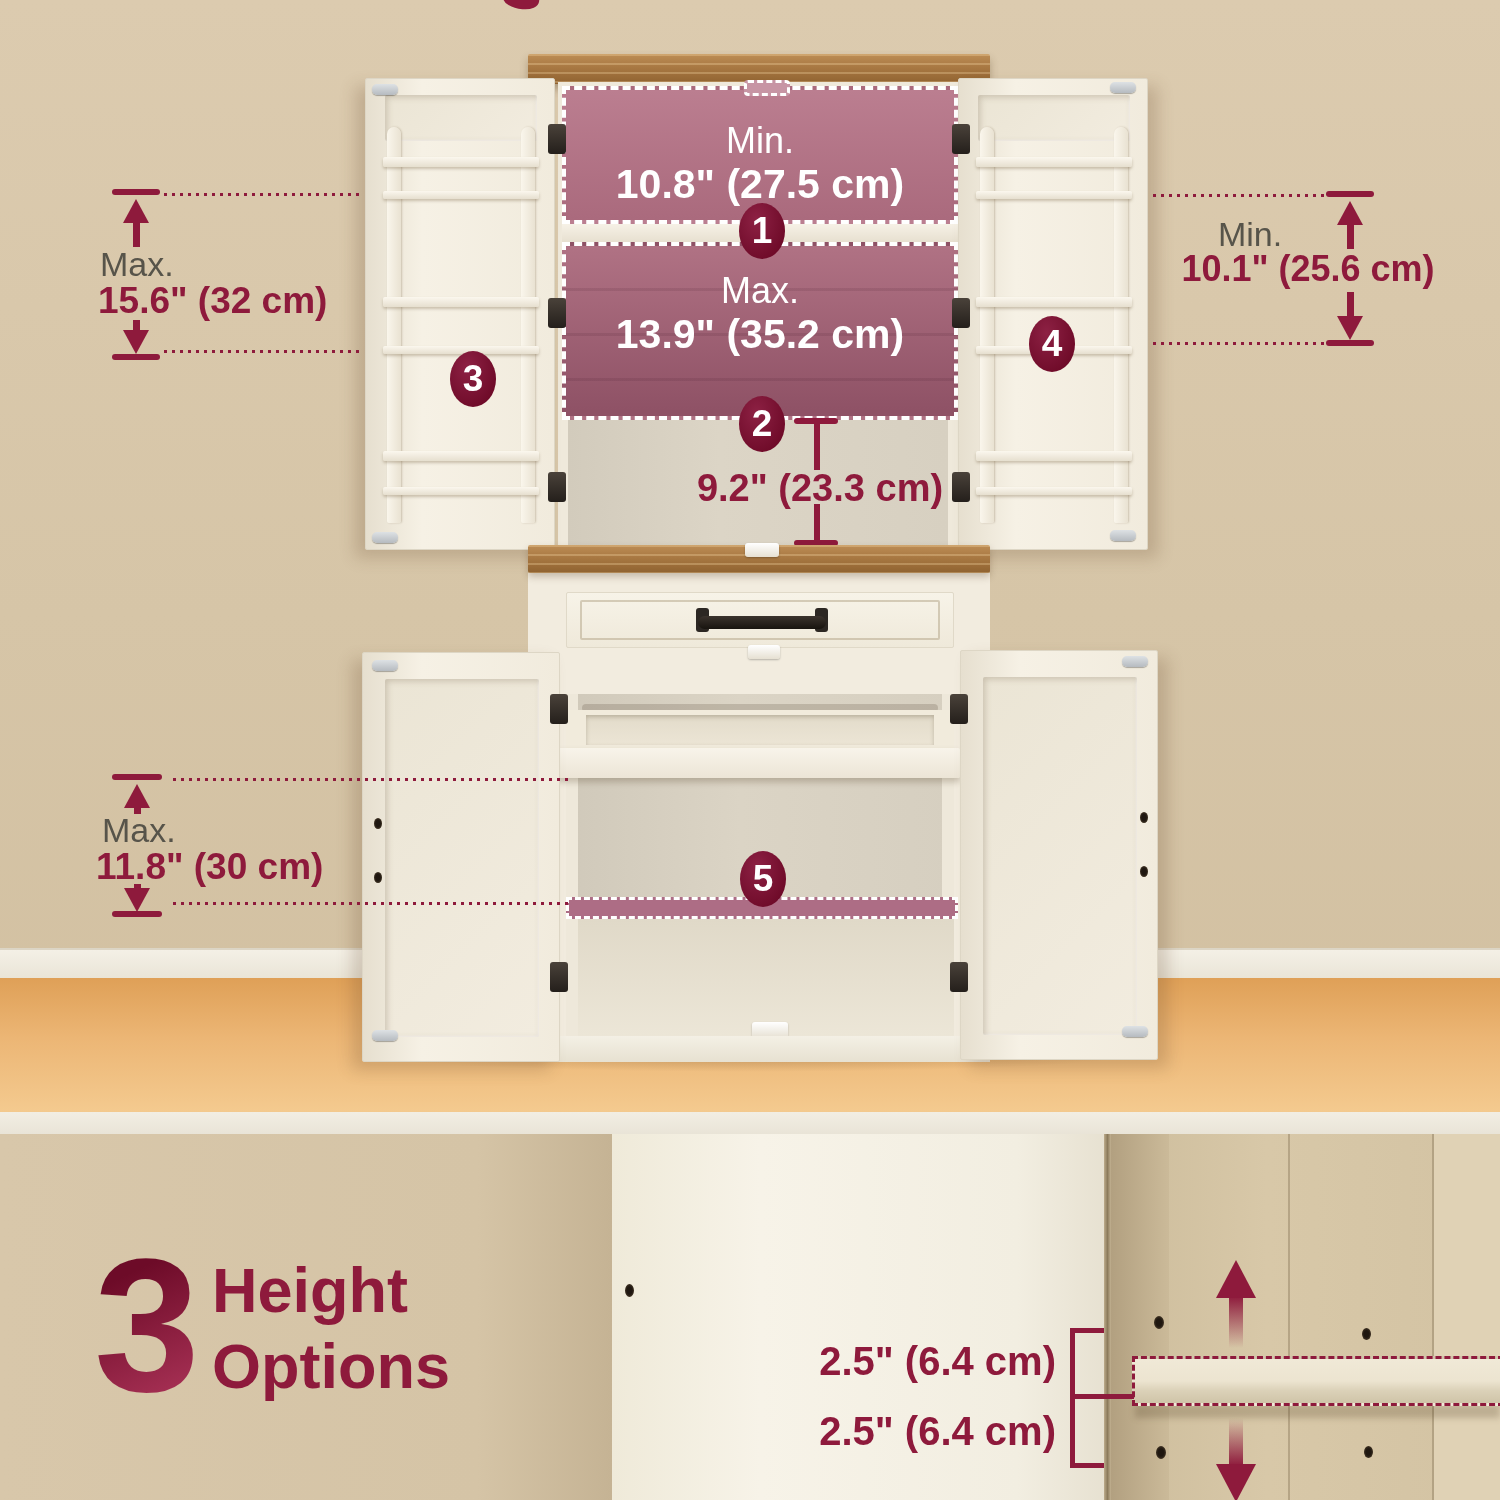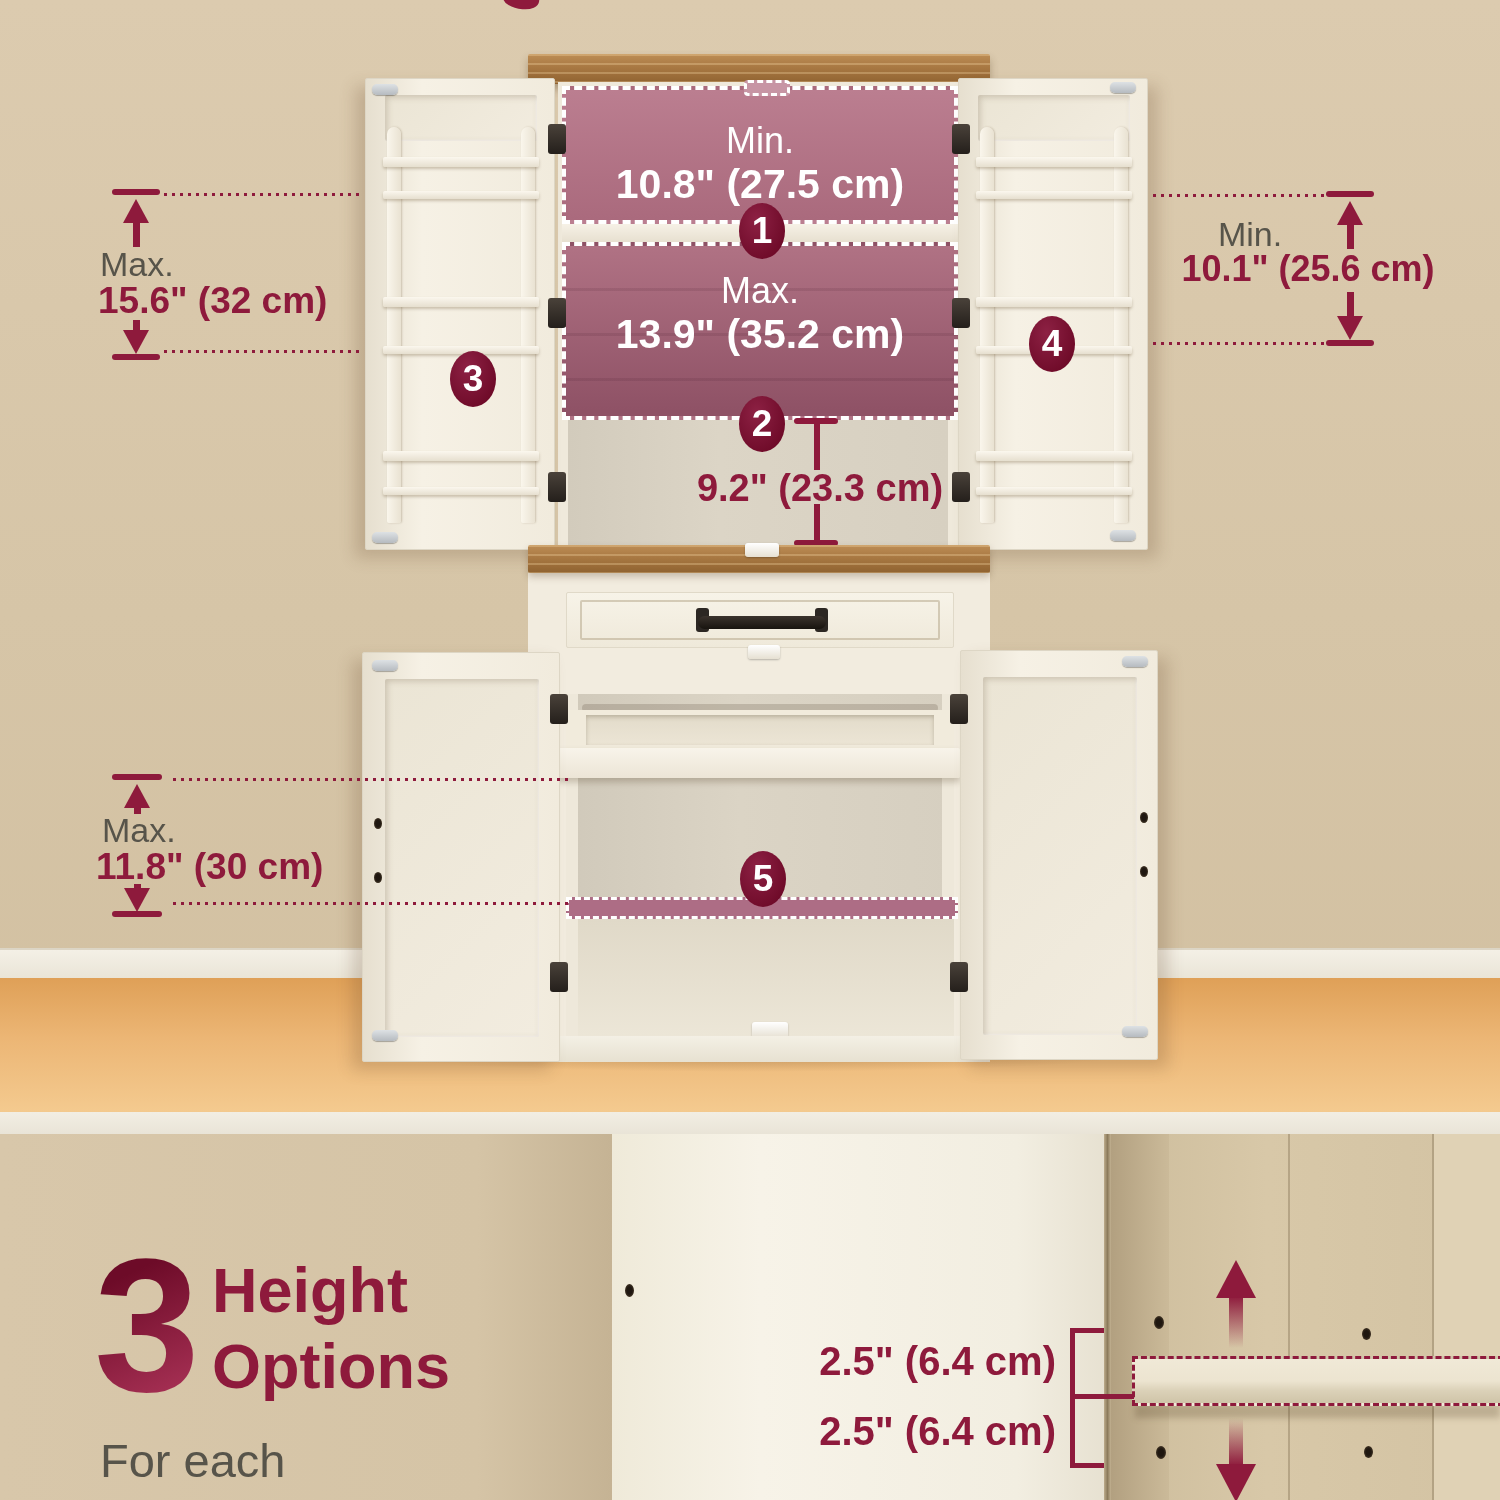--- a/index.html
+++ b/index.html
@@ -227,17 +227,16 @@
     <div class="brk" style="left:1070px;top:194px;width:34px;height:5px"></div>
     <div class="brk" style="left:1070px;top:260px;width:64px;height:5px"></div>
     <div class="brk" style="left:1070px;top:329px;width:34px;height:5px"></div>
 
     <div class="txt r acc" style="left:800px;top:206px;width:256px;font-size:40px">2.5" (6.4 cm)</div>
     <div class="txt r acc" style="left:800px;top:276px;width:256px;font-size:40px">2.5" (6.4 cm)</div>
 
     <div class="big3" style="left:94px;top:96px">3</div>
     <div class="txt acc" style="left:212px;top:198px;font-size:63px;font-weight:700">Options</div>
     <div class="txt acc" style="left:212px;top:122px;font-size:63px;font-weight:700">Height</div>
-    <div class="txt gray" style="left:100px;top:302px;font-size:47px">For each</div>
     <div class="txt gray" style="left:100px;top:360px;font-size:47px">adjustable shelf</div>
   </div>
 
 </div>
 
 </body></html>

